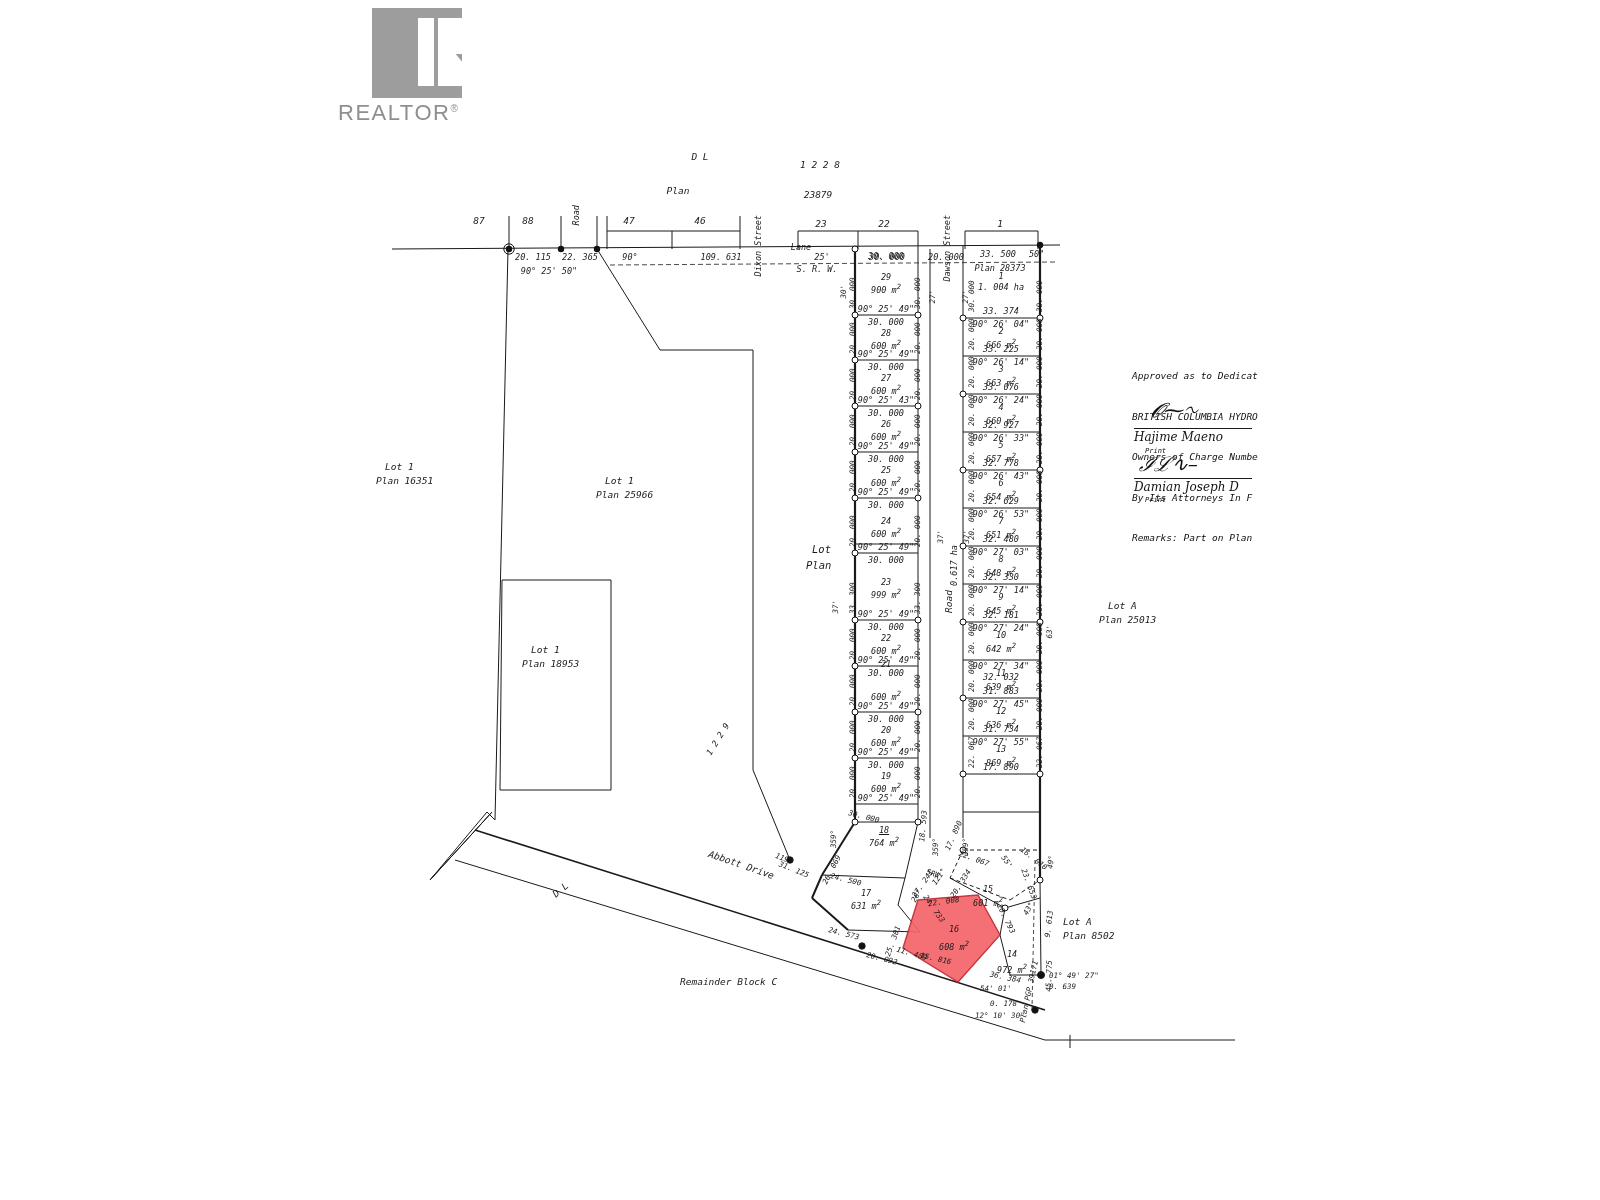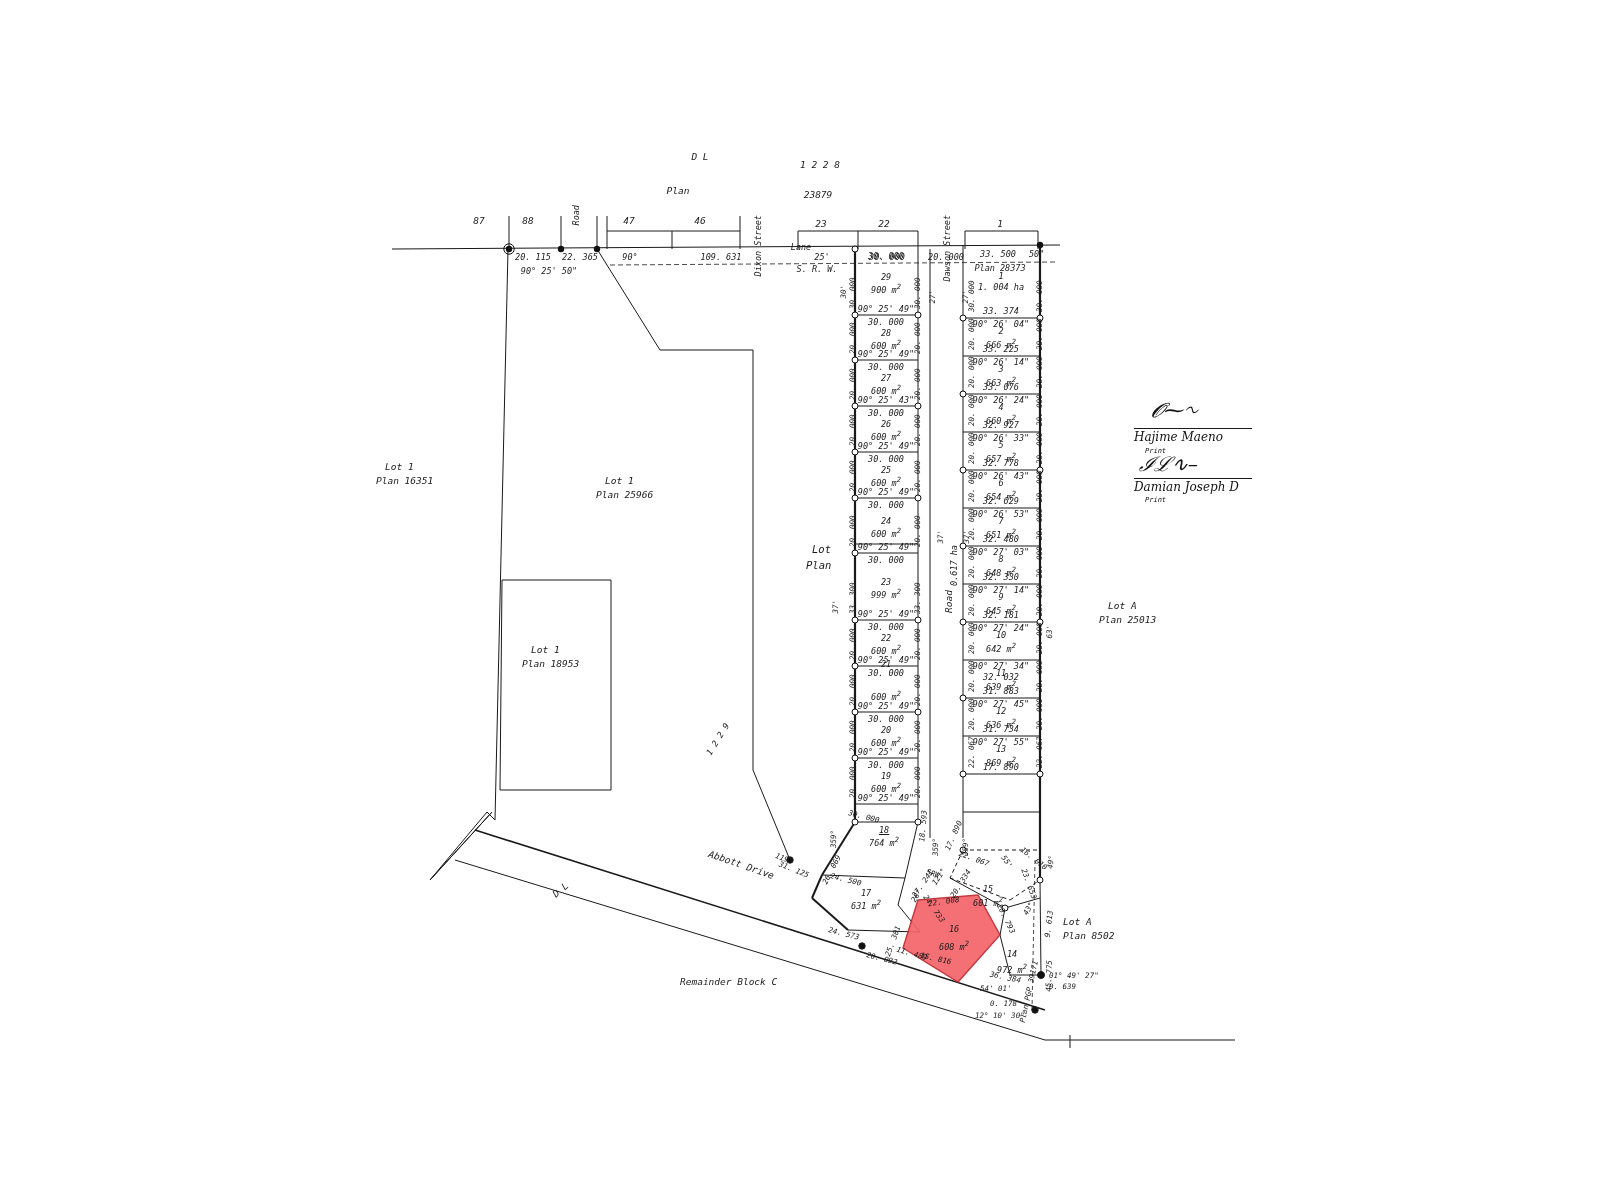--- a/index.html
+++ b/index.html
@@ -36,20 +36,30 @@
        font-style:italic;font-size:13px;color:#111;white-space:nowrap;}
   .sigscript{position:absolute;font-family:"DejaVu Serif",serif;font-style:italic;
              font-size:22px;color:#111;white-space:nowrap;transform:skewX(-12deg);}
   .printlbl{position:absolute;font-size:7px;font-style:italic;}
 </style>
 </head>
 <body>
 
 <div id="stage">
 
+  <div id="logo">
+    <div class="mark">
+      <div class="bar"></div>
+      <div class="bowl"></div>
+      <div class="diag"></div>
+    </div>
+    <div class="word">
+      <span>REALTOR</span><span class="reg">®</span>
+    </div>
+  </div>
 
   <svg id="plan" viewBox="0 0 1600 1200">
     <g fill="none" stroke="#1a1a1a" stroke-width="1" shape-rendering="geometricPrecision">
 
       <line x1="392" y1="249" x2="1060" y2="245" stroke-width="1.1"></line>
 
       <line x1="509" y1="216" x2="509" y2="249"></line>
       <line x1="561" y1="216" x2="561" y2="249"></line>
       <line x1="597" y1="216" x2="597" y2="249"></line>
       <line x1="607" y1="231" x2="607" y2="249"></line>
@@ -449,20 +459,27 @@
   <div class="t s7 vt" style="left:832px;top:600px;transform:rotate(-90deg) translateX(-100%)">37'</div>
   <div class="t s7 vt" style="left:830px;top:830px;transform:rotate(-90deg) translateX(-100%)">359°</div>
   <div class="t s7 vt" style="left:932px;top:838px;transform:rotate(-90deg) translateX(-100%)">359°</div>
   <div class="t s7 vt" style="left:962px;top:838px;transform:rotate(-90deg) translateX(-100%)">359°</div>
   <div class="t s7" style="left:816px;top:866px;transform:rotate(-63deg)">26. 069</div>
   <div class="t s7" style="left:980px;top:985px">54' 01'</div>
   <div class="t s7" style="left:910px;top:892px;transform:rotate(-60deg)">28°</div>
   <div class="t s7" style="left:1022px;top:905px;transform:rotate(-60deg)">43°</div>
   <div class="t s7" style="left:907px;top:880px;transform:rotate(-55deg)">27. 241</div>
 
+  <div class="approve">
+    <div>Approved as to Dedicat</div>
+    <div>BRITISH COLUMBIA HYDRO</div>
+    <div>Owners of Charge Numbe</div>
+    <div>By Its Attorneys In F</div>
+    <div>Remarks: Part on Plan</div>
+  </div>
   <div class="sigscript" style="left:1152px;top:398px;font-size:20px">𝓞⁓∿</div>
   <div class="sigline" style="left:1134px;top:428px;width:118px"></div>
   <div class="sig" style="left:1134px;top:430px;font-size:12px">Hajime Maeno</div>
   <div class="printlbl" style="left:1145px;top:447px">Print</div>
   <div class="sigscript" style="left:1140px;top:450px;font-size:20px">ℐℒ∿–</div>
   <div class="sigline" style="left:1134px;top:478px;width:118px"></div>
   <div class="sig" style="left:1134px;top:480px;font-size:12px">Damian Joseph D</div>
   <div class="printlbl" style="left:1145px;top:496px">Print</div>
 
 </div>

